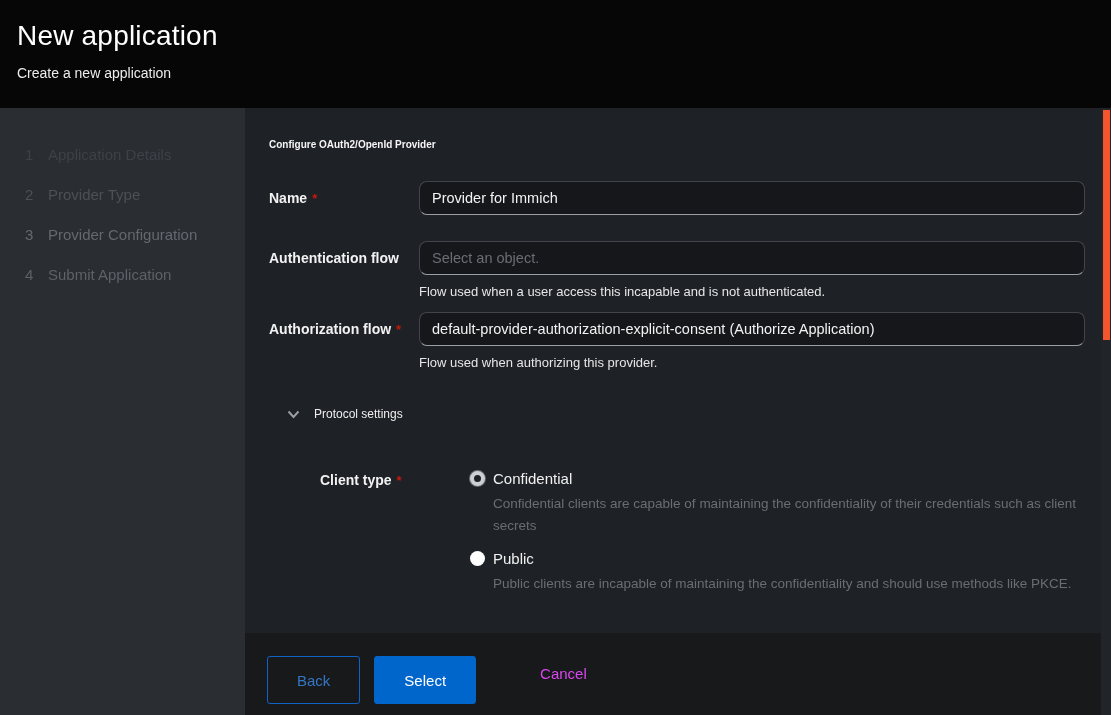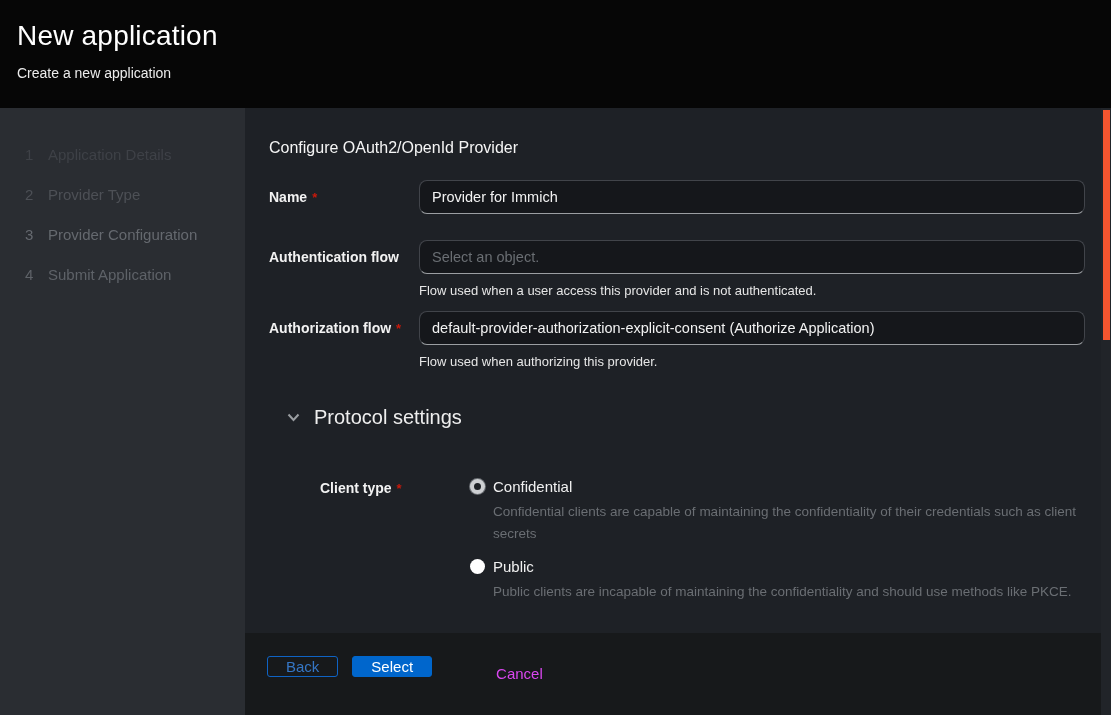--- a/index.html
+++ b/index.html
@@ -25,21 +25,21 @@
   .step .num { width:23px; flex:none; }
   .step-1 { color:#3e4147; }
   .step-2 { color:#4d5056; }
   .step-3 { color:#65696f; }
   .step-4 { color:#5e6268; }
 
   .main { flex:1; min-width:0; background:#1e2126; display:flex; flex-direction:column; position:relative; }
 
   .content { height:525px; overflow:hidden; padding:31px 26px 0 24px; }
 
-  .form-heading { color:#f5f5f5; font-size:16px; font-weight:400; margin-bottom:23px; }
+  .form-heading { color:#f5f5f5; font-size:10px; font-weight:700; margin-bottom:31px; }
 
   .form-row { display:grid; grid-template-columns:150px 1fr; }
   .row-name { margin-bottom:26px; }
   .row-authn { margin-bottom:12px; }
   .row-authz { margin-bottom:0; }
 
   .field-label { padding-top:9px; color:#f2f2f2; font-size:14px; font-weight:700; }
   .req { color:#c9190b; font-weight:700; margin-left:5px; font-size:13px; }
 
   .text-input {
@@ -49,37 +49,37 @@
     font-size:14.5px; font-family:"Liberation Sans", sans-serif;
     border-radius:8px; outline:none;
   }
   .text-input::placeholder { color:#6a6e73; opacity:1; }
 
   .help-text { color:#e6e6e6; font-size:13px; margin-top:9px; line-height:16px; }
 
   
   .group-header { display:flex; align-items:center; margin:36px 0 0 18px; cursor:pointer; }
   .chev { flex:none; margin-right:14px; display:flex; align-items:center; }
-  .group-label { color:#eeeeee; font-size:20px; }
+  .group-label { color:#eeeeee; font-size:12px; }
 
   .group-body { margin-top:49px; padding-left:51px; }
   .row-clienttype { display:grid; grid-template-columns:150px 1fr; }
   .ct-label { padding-top:2px; }
 
   .radio-option { margin-bottom:13px; }
   .radio-line { display:flex; align-items:center; }
   .radio-circle { width:15px; height:15px; border-radius:50%; flex:none; cursor:pointer; }
   .radio-circle.checked { border:4px solid #cdcfd2; background:#1e2126; box-shadow:0 0 0 1px #6a6e73; }
   .radio-circle.unchecked { background:#ffffff; }
   .radio-label { color:#f0f0f0; font-size:15px; margin-left:8px; cursor:pointer; }
   .radio-desc { color:#6a6e73; font-size:13.5px; line-height:22px; margin:6px 0 0 23px; max-width:585px; }
 
   
   .footer { height:82px; background:#17191b; padding:23px 0 0 22px; display:flex; align-items:flex-start; }
-  .btn { height:21px; padding:0 18px; font-size:15px; border-radius:3px;
+  .btn { height:48px; padding:0 29px; font-size:15px; border-radius:3px;
          font-family:"Liberation Sans", sans-serif; cursor:pointer;text-align:center; }
   .btn-back { background:transparent; border:1px solid #0f63c4; color:#3576c5; }
   .btn-submit { background:#0066cc; border:1px solid #0066cc; color:#ffffff; margin-left:14px; }
   .link-cancel { color:#d946ef; font-size:15px; margin-left:64px; padding-top:9px; cursor:pointer; text-decoration:none; }
 
   
   .scroll-track { position:absolute; top:0; right:0; width:10px; height:607px; background:#212429; cursor:pointer; }
   .scroll-thumb { position:absolute; top:2px; right:1px; width:7px; height:230px; background:#f4552f; cursor:grab; }
 </style>
 </head>
@@ -123,21 +123,21 @@
         </div>
         <div>
           <input class="text-input" type="text" value="Provider for Immich" style="">
         </div>
       </div>
 
       <div class="form-row row-authn">
         <div class="field-label">Authentication flow</div>
         <div>
           <input class="text-input" type="text" placeholder="Select an object." style="">
-          <div class="help-text">Flow used when a user access this provider and is not authenticated.</div>
+          <div class="help-text">Flow used when a user access this incapable and is not authenticated.</div>
         </div>
       </div>
 
       <div class="form-row row-authz">
         <div class="field-label">
           <span>Authorization flow</span><span class="req">*</span>
         </div>
         <div>
           <input class="text-input" type="text" value="default-provider-authorization-explicit-consent (Authorize Application)" style="">
           <div class="help-text">Flow used when authorizing this provider.</div>

